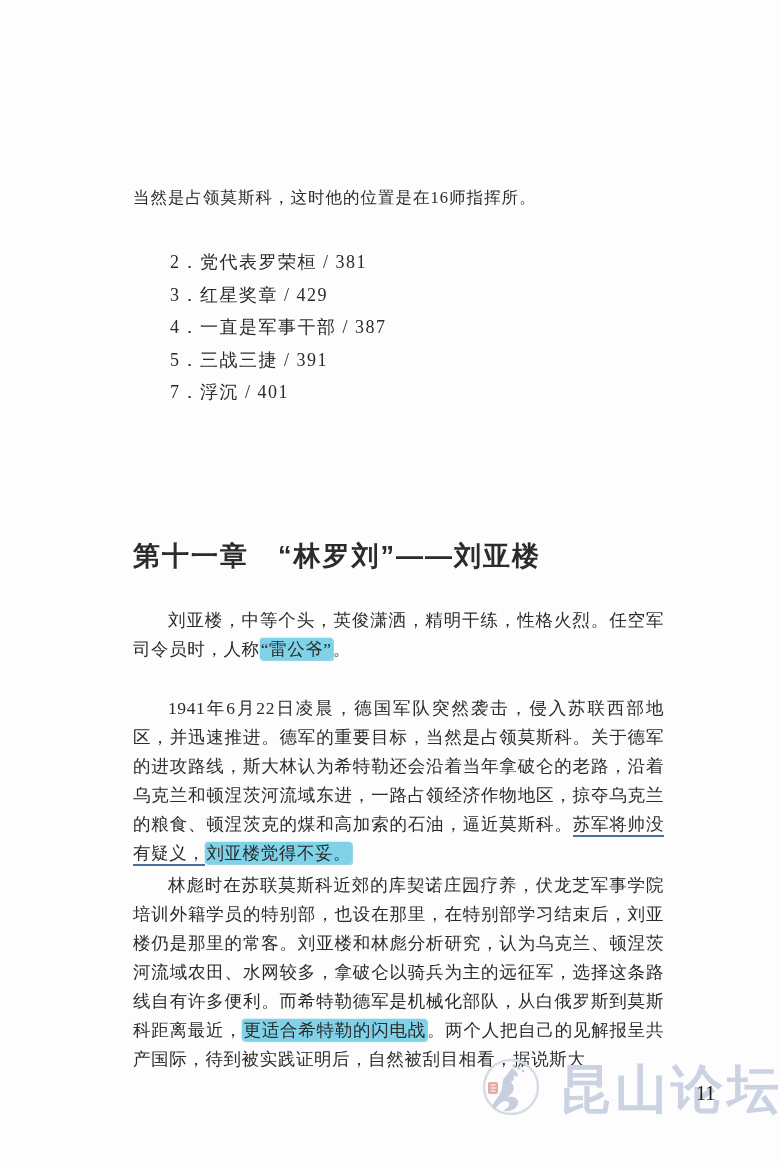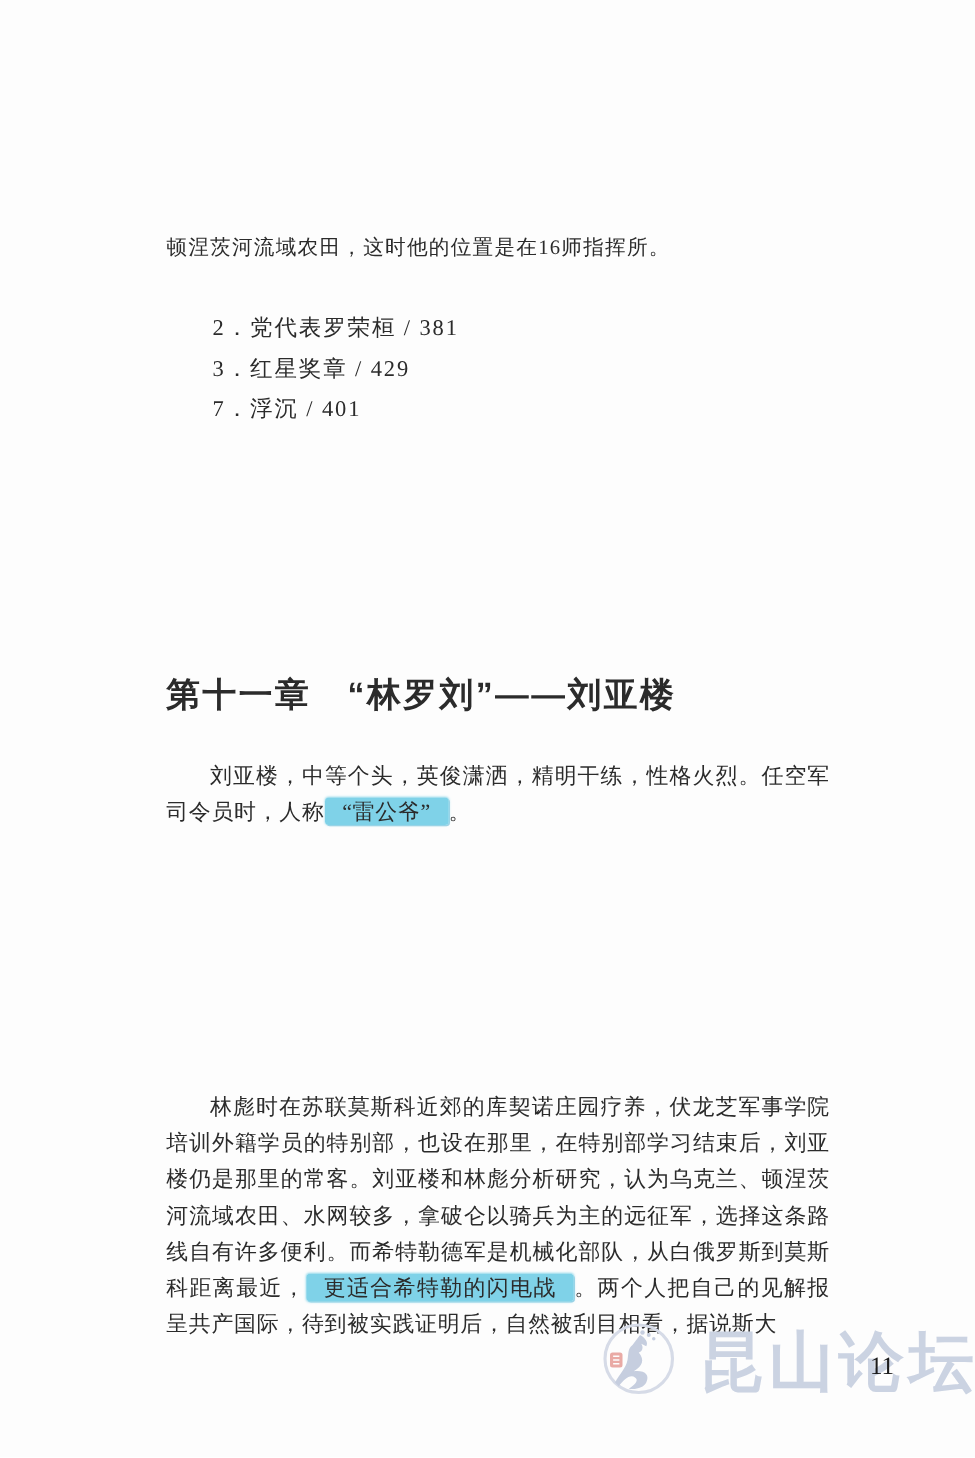--- a/index.html
+++ b/index.html
@@ -42,21 +42,21 @@
     text-align:justify;text-indent:2em;
     letter-spacing:0.6px;
   }
   .para-1{top:606px;}
   .para-2{top:694px;}
   .para-3{top:871px;}
   .seg-highlight{
     background:var(--highlight);
     border-radius:3px;
     box-shadow:0 0 2px var(--highlight), 1px 1px 0 rgba(60,160,200,.45);
-    padding:1px 14px;
+    padding:1px 1px;
   }
   .seg-underline{
     border-bottom:2.5px solid var(--underline);
     padding-bottom:1px;
   }
   .watermark{
     position:absolute;left:481px;top:1056px;
     display:flex;align-items:center;gap:18px;
     z-index:1;
   }
@@ -74,31 +74,34 @@
     position:absolute;left:696px;top:1082px;
     font-size:20px;color:#1c1c1c;z-index:5;
     font-family:Liberation Serif, serif;
   }
 </style>
 </head>
 <body>
 
 <div class="page">
 
-  <div class="intro-line">顿涅茨河流域农田，这时他的位置是在16师指挥所。</div>
+  <div class="intro-line">当然是占领莫斯科，这时他的位置是在16师指挥所。</div>
 
   <div class="toc">
     <div class="toc-item">2．党代表罗荣桓 / 381</div>
     <div class="toc-item">3．红星奖章 / 429</div>
+    <div class="toc-item">4．一直是军事干部 / 387</div>
+    <div class="toc-item">5．三战三捷 / 391</div>
     <div class="toc-item">7．浮沉 / 401</div>
   </div>
 
   <h1 class="chapter-title">第十一章　“林罗刘”——刘亚楼</h1>
 
   <p class="para para-1"><span class="seg-normal">刘亚楼，中等个头，英俊潇洒，精明干练，性格火烈。任空军司令员时，人称</span><span class="seg-highlight">“雷公爷”</span><span class="seg-normal">。</span></p>
+  <p class="para para-2"><span class="seg-normal">1941年6月22日凌晨，德国军队突然袭击，侵入苏联西部地区，并迅速推进。德军的重要目标，当然是占领莫斯科。关于德军的进攻路线，斯大林认为希特勒还会沿着当年拿破仑的老路，沿着乌克兰和顿涅茨河流域东进，一路占领经济作物地区，掠夺乌克兰的粮食、顿涅茨克的煤和高加索的石油，逼近莫斯科。</span><span class="seg-underline">苏军将帅没有疑义，</span><span class="seg-highlight">刘亚楼觉得不妥。</span></p>
   <p class="para para-3"><span class="seg-normal">林彪时在苏联莫斯科近郊的库契诺庄园疗养，伏龙芝军事学院培训外籍学员的特别部，也设在那里，在特别部学习结束后，刘亚楼仍是那里的常客。刘亚楼和林彪分析研究，认为乌克兰、顿涅茨河流域农田、水网较多，拿破仑以骑兵为主的远征军，选择这条路线自有许多便利。而希特勒德军是机械化部队，从白俄罗斯到莫斯科距离最近，</span><span class="seg-highlight">更适合希特勒的闪电战</span><span class="seg-normal">。两个人把自己的见解报呈共产国际，待到被实践证明后，自然被刮目相看，据说斯大</span></p>
 
   <div class="watermark">
     <span class="watermark-logo">
       <svg width="60" height="62" viewBox="0 0 60 62">
         <circle cx="30" cy="31" r="27" fill="none" stroke="#d6dbe7" stroke-width="2.5"></circle>
         <circle cx="33" cy="10" r="1.8" fill="#c6cedf"></circle>
         <circle cx="38" cy="12" r="1.6" fill="#c6cedf"></circle>
         <circle cx="42" cy="15" r="1.4" fill="#c6cedf"></circle>
         <path d="M31 12 c4 2 7 6 5 9 l-4 -2 c2 3 1 6 -2 7 c5 6 3 11 -4 15 c9 -1 13 3 10 9 c-2 4 -8 6 -14 5 c6 -4 8 -7 5 -9 c-4 -3 -9 2 -13 7 l-3 -3 c4 -7 9 -12 10 -18 c1 -5 0 -9 4 -12 z" fill="#c6cedf"></path>

